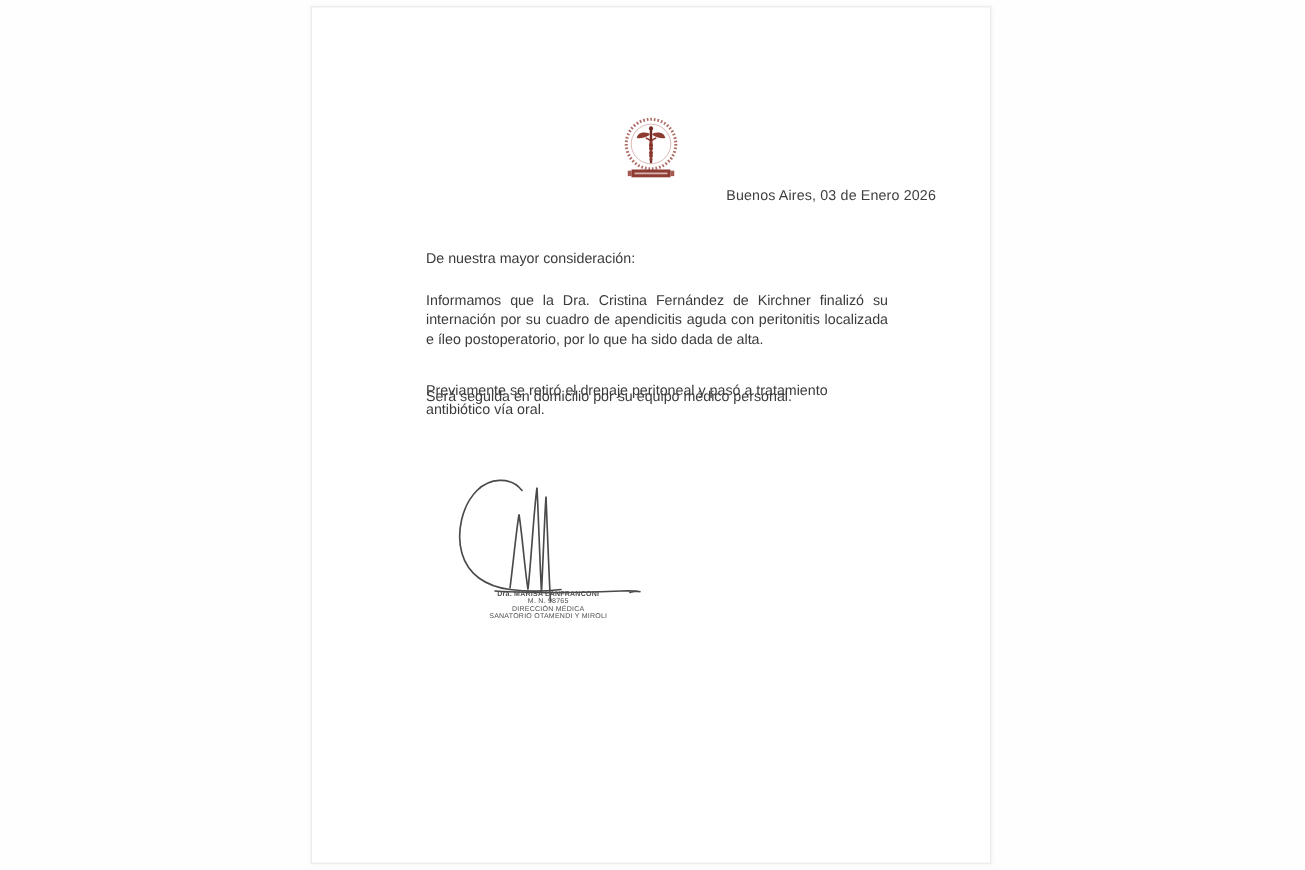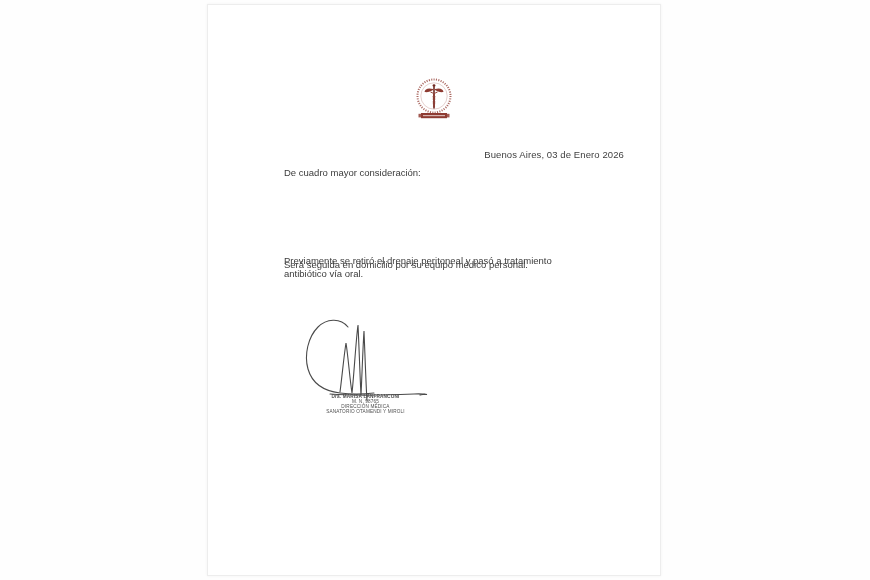--- a/index.html
+++ b/index.html
@@ -29,21 +29,21 @@
   .logo-wrap {
     position: absolute;
     top: 72px;
     left: 50%;
     transform: translateX(-50%);
     width: 40px;
     height: 46px;
   }
   .date-line {
     position: absolute;
-    top: 144px;
+    top: 120px;
     right: 36px;
     font-size: 9.5px;
     color: #3f3f3f;
     letter-spacing: 0.1px;
     margin-left: 38px;
   }
   .body-text {
     position: absolute;
     left: 76px;
     right: 68px;
@@ -99,22 +99,23 @@
 
         <rect x="7" y="36" width="26" height="5.2" fill="#8e3b32"></rect>
         <rect x="4.5" y="36.8" width="2.6" height="3.6" fill="#a25a52"></rect>
         <rect x="32.9" y="36.8" width="2.6" height="3.6" fill="#a25a52"></rect>
         <rect x="9" y="38" width="22" height="1.2" fill="#e8d2cf" opacity="0.8"></rect>
       </svg>
     </div>
 
     <div class="date-line">Buenos Aires, 03 de Enero 2026</div>
 
-    <div class="body-text salutation">De cuadro mayor consideración:</div>
+    <div class="body-text salutation">De nuestra mayor consideración:</div>
 
+    <div class="body-text para-main">Informamos que la Dra. Cristina Fernández de Kirchner  finalizó su internación por su cuadro de apendicitis aguda con peritonitis localizada e íleo postoperatorio, por lo que ha sido dada de alta.</div>
 
     <div class="body-text line-a">Previamente se retiró el drenaje peritoneal y pasó a tratamiento antibiótico vía oral.</div>
     <div class="body-text line-b">Será seguida en domicilio por su equipo médico personal.</div>
 
     <svg class="signature-svg" viewBox="0 0 140 86">
       <g fill="none" stroke="#4a4a4a" stroke-width="1.1" stroke-linecap="round">
         <path d="M52,12 C44,2 30,4 22,12 C12,22 8,40 12,54 C16,68 28,76 44,78 C58,80 70,79 78,78"></path>
         <path d="M44,77 C46,62 48,40 50,28 C52,40 54,66 56,78 C58,60 60,24 62,10 C63,30 64,62 65,80 C66,60 67,30 68,16 C69,40 70,70 71,86"></path>
         <path d="M34,79 C60,81 92,80 118,79 C124,78.7 128,79 131,79.5 C128,78.5 126,79.5 124,80"></path>
       </g>

